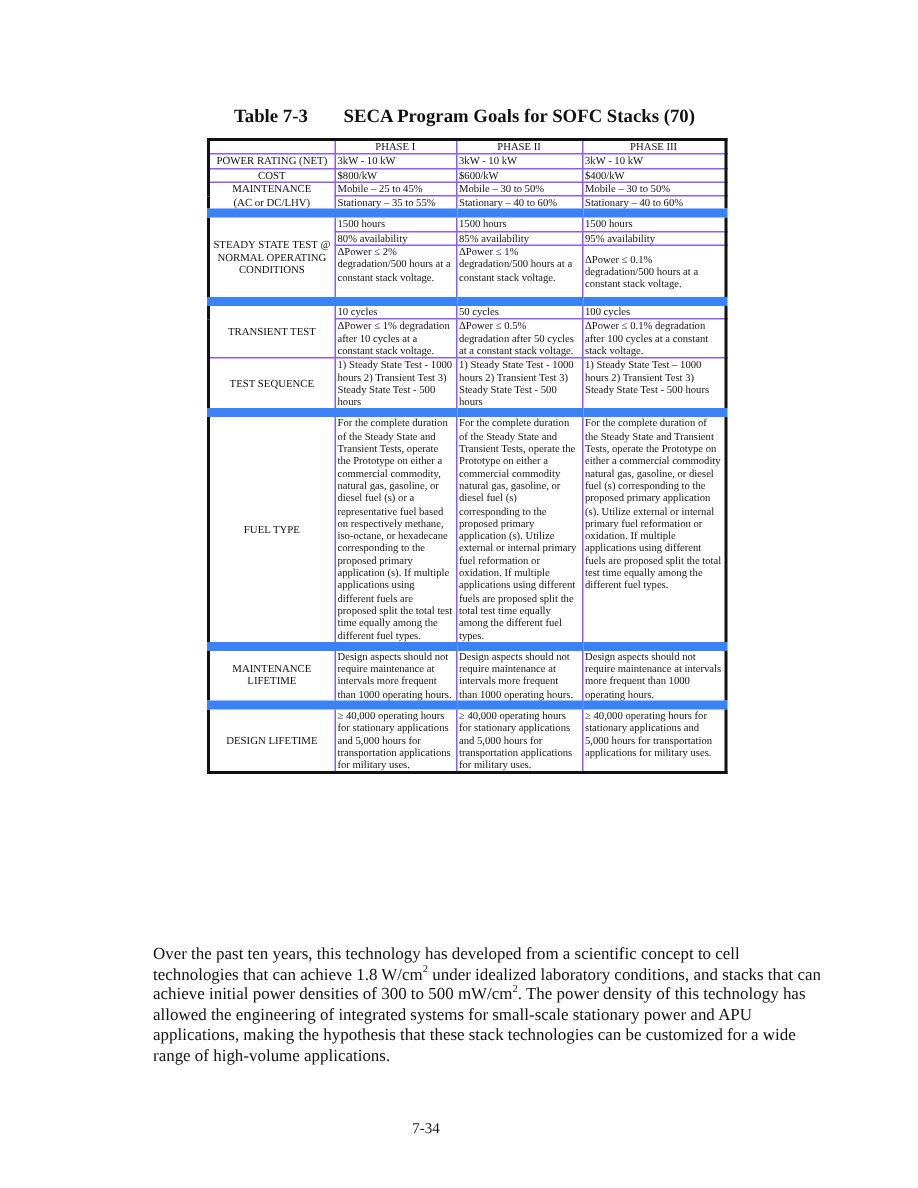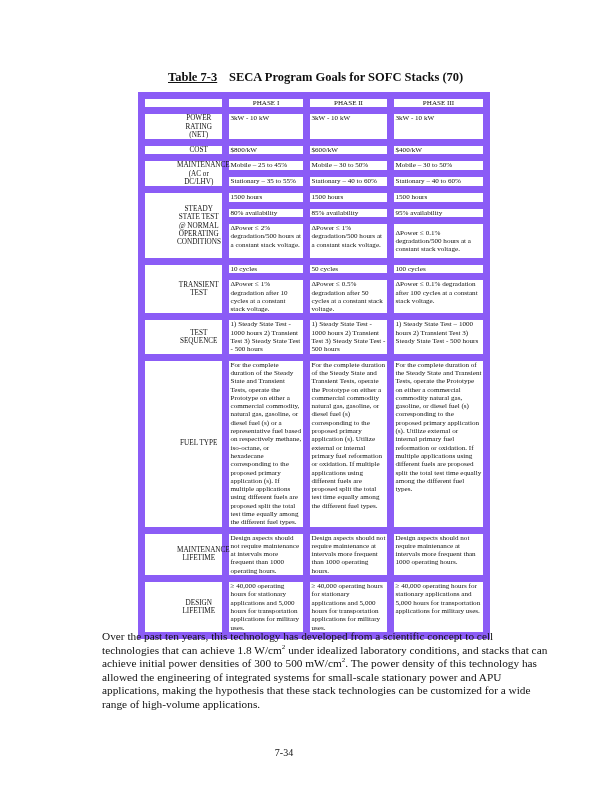--- a/index.html
+++ b/index.html
@@ -1,24 +1,24 @@
 <!DOCTYPE html>
 <html><head>
 <meta charset="utf-8">
 <style>
   html, body { margin:0; padding:0; background:#ffffff; }
   body { width:612px; height:792px; position:relative; overflow:hidden; font-family:"Liberation Serif", serif; color:#111; }
   .caption { position:absolute; top:70px; left:0; width:612px; font-weight:bold; font-size:12.5px; }
-  .caption .num { position:absolute; left:168px;text-decoration:underline; }
+  .caption .num { position:absolute; left:156px; }
   .caption .title { position:absolute; left:229px; }
   .tbl-wrap { position:absolute; left:138px; top:92px; width:345px; }
   table { border-collapse:collapse; width:345px; table-layout:fixed; font-size:7.1px; line-height:8.3px; }
-  td { border:7px solid #8b5cf6; padding:0 1.5px; vertical-align:top; }
+  td { border:1px solid #8b5cf6; padding:0 1.5px; vertical-align:top; }
   td.hdr { text-align:center; vertical-align:middle; }
-  td.lab { text-align:center; vertical-align:middle; font-size:7.2px;padding-left:32px; }
+  td.lab { text-align:center; vertical-align:middle; font-size:7.2px; }
   td.c { }
   .outer { border:2px solid #111; }
   .thick-top td { border-top:6px solid #3b82f6; }
   .bodytext { position:absolute; left:102px; top:630px; width:450px; font-size:11.3px; line-height:13.6px; }
   .bodytext p { margin:0; }
   sup { font-size:7px; line-height:0; }
   .pagenum { position:absolute; top:747px; left:0; width:568px; text-align:center; font-size:10px; }
 </style>
 </head>
 <body>

